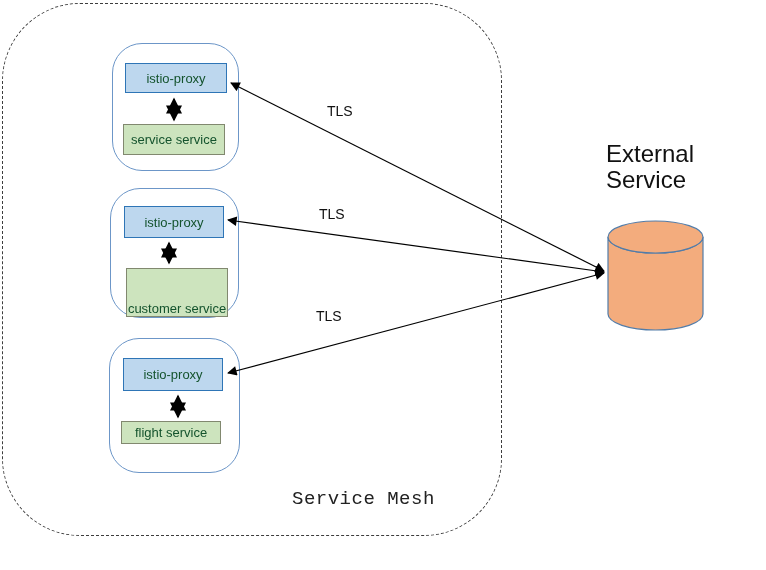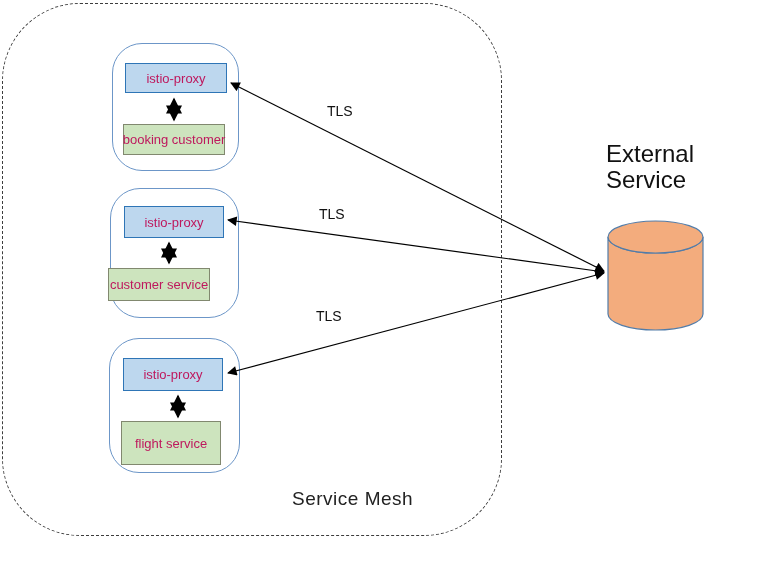--- a/index.html
+++ b/index.html
@@ -13,37 +13,37 @@
   }
   .pod{
     position:absolute;background:#ffffff;
     border:1px solid #6c96c8;border-radius:30px;
   }
   .pod-1{left:112px;top:43px;width:125px;height:126px;}
   .pod-2{left:110px;top:188px;width:127px;height:128px;}
   .pod-3{left:109px;top:338px;width:129px;height:133px;}
   .node{
     position:absolute;display:flex;align-items:center;justify-content:center;
-    font-size:13px;color:#be185d;white-space:nowrap;box-sizing:border-box;
+    font-size:13px;color:#14532d;white-space:nowrap;box-sizing:border-box;
   }
   .proxy-node{background:#BDD7EE;border:1px solid #2E75B6;}
   .service-node{background:#CDE4BE;border:1px solid #81886F;}
   .proxy-1{left:125px;top:63px;width:102px;height:30px;}
   .svc-1{left:123px;top:124px;width:102px;height:31px;}
   .proxy-2{left:124px;top:206px;width:100px;height:32px;}
-  .svc-2{left:108px;top:268px;width:102px;height:33px;}
+  .svc-2{left:126px;top:268px;width:102px;height:49px;align-items:flex-end;}
   .proxy-3{left:123px;top:358px;width:100px;height:33px;}
-  .svc-3{left:121px;top:421px;width:100px;height:44px;align-items:center;}
+  .svc-3{left:121px;top:421px;width:100px;height:23px;align-items:center;}
   .tls-label{position:absolute;font-size:14px;color:#111;}
   .tls-1{left:327px;top:103px;}
   .tls-2{left:319px;top:206px;}
   .tls-3{left:316px;top:308px;}
   .mesh-label{
     position:absolute;left:292px;top:488px;
-    font-size:19px;color:#222;letter-spacing:0.5px;
+    font-size:19px;color:#222;letter-spacing:0.5px;font-family:Liberation Mono, monospace;
   }
   .db-title{
     position:absolute;left:606px;top:141px;
     font-size:24px;line-height:26px;color:#111;
   }
   .db-sni{position:absolute;left:586px;top:346px;font-size:17px;color:#111;}
   .overlay{position:absolute;left:0;top:0;pointer-events:none;}
   .arrow-line{stroke:#000;stroke-width:1.2;}
   .dbl-arrow{stroke:#000;stroke-width:2;}
 </style>
@@ -52,21 +52,21 @@
 
 <div class="canvas">
 
   <div class="mesh-boundary"></div>
 
   <div class="pod pod-1"></div>
   <div class="node proxy-node proxy-1">
     <span>istio-proxy</span>
   </div>
   <div class="node service-node svc-1">
-    <span>booking customer</span>
+    <span>service service</span>
   </div>
 
   <div class="pod pod-2"></div>
   <div class="node proxy-node proxy-2">
     <span>istio-proxy</span>
   </div>
   <div class="node service-node svc-2">
     <span>customer service</span>
   </div>
 

